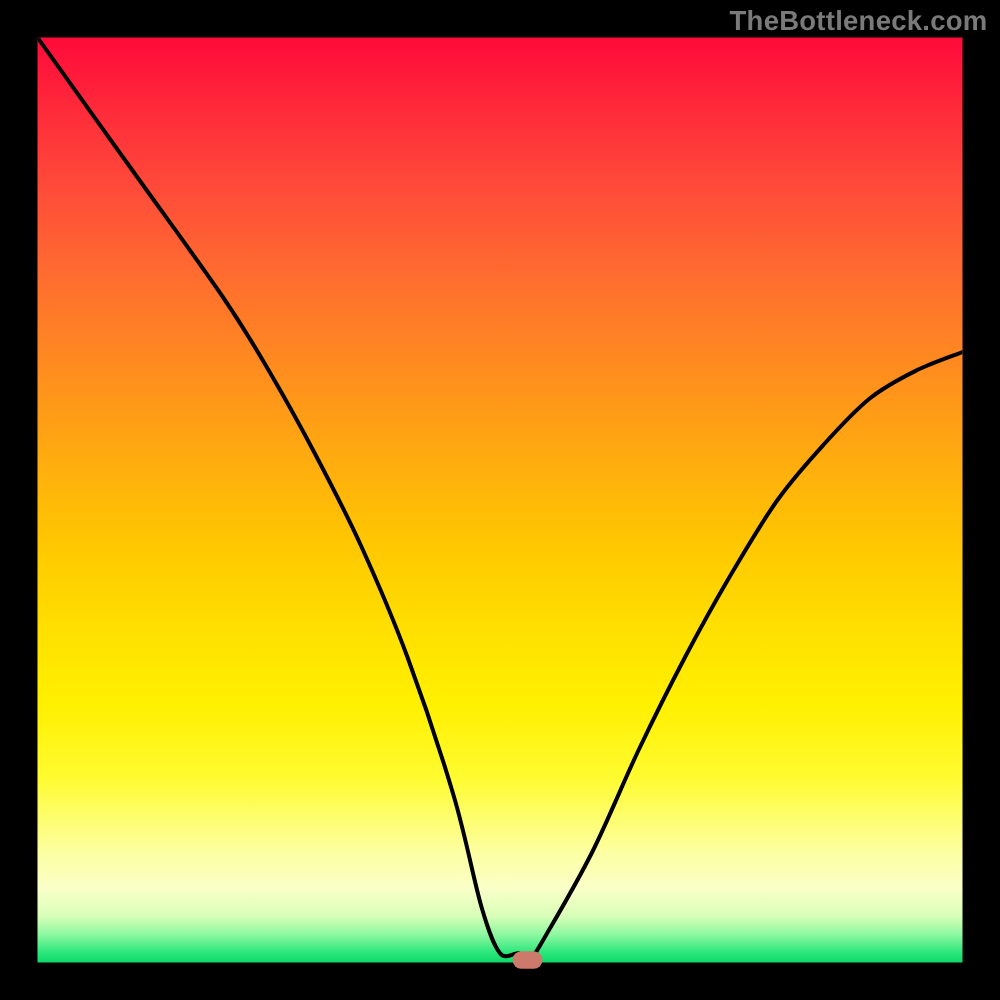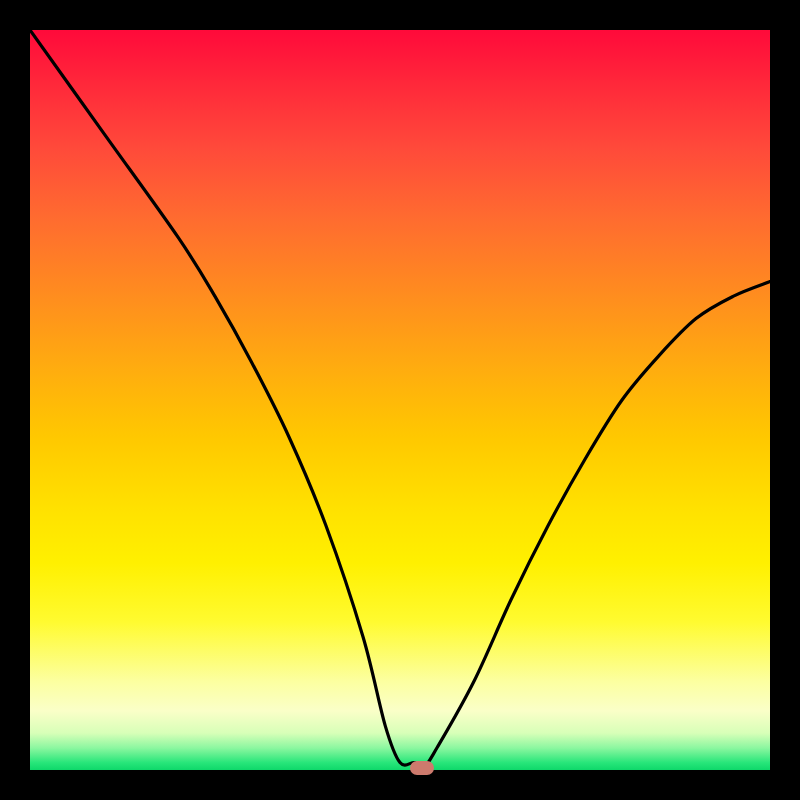--- a/index.html
+++ b/index.html
@@ -62,13 +62,14 @@
 </head>
 <body>
 
 <div class="frame">
   <div class="plot-area">
     <svg class="curve" viewBox="0 0 740 740" preserveAspectRatio="none">
       <path id="curve-path" fill="none" stroke="#000" stroke-width="3.2" stroke-linejoin="round" stroke-linecap="round" d="M 0.00 0.00 C 12.33 17.27, 49.33 69.07, 74.00 103.60 C 98.67 138.13, 129.50 180.07, 148.00 207.20 C 166.50 234.33, 172.67 245.43, 185.00 266.40 C 197.33 287.37, 209.67 309.57, 222.00 333.00 C 234.33 356.43, 246.67 379.87, 259.00 407.00 C 271.33 434.13, 283.67 462.50, 296.00 495.80 C 308.33 529.10, 323.13 573.50, 333.00 606.80 C 342.87 640.10, 349.03 674.63, 355.20 695.60 C 361.37 716.57, 365.07 726.43, 370.00 732.60 C 374.93 738.77, 381.10 731.37, 384.80 732.60 C 388.50 733.83, 388.50 742.47, 392.20 740.00 C 395.90 737.53, 398.37 732.60, 407.00 717.80 C 415.63 703.00, 431.67 675.87, 444.00 651.20 C 456.33 626.53, 468.67 595.70, 481.00 569.80 C 493.33 543.90, 505.67 519.23, 518.00 495.80 C 530.33 472.37, 542.67 450.17, 555.00 429.20 C 567.33 408.23, 579.67 387.27, 592.00 370.00 C 604.33 352.73, 616.67 339.17, 629.00 325.60 C 641.33 312.03, 653.67 298.47, 666.00 288.60 C 678.33 278.73, 690.67 272.57, 703.00 266.40 C 715.33 260.23, 733.83 254.07, 740.00 251.60"></path>
     </svg>
     <div id="min-marker" class="marker" style="left: 380.2px; top: 731px; background: rgb(205, 122, 109);"></div>
   </div>
+  <div class="watermark">TheBottleneck.com</div>
 </div>
 
 </body></html>

